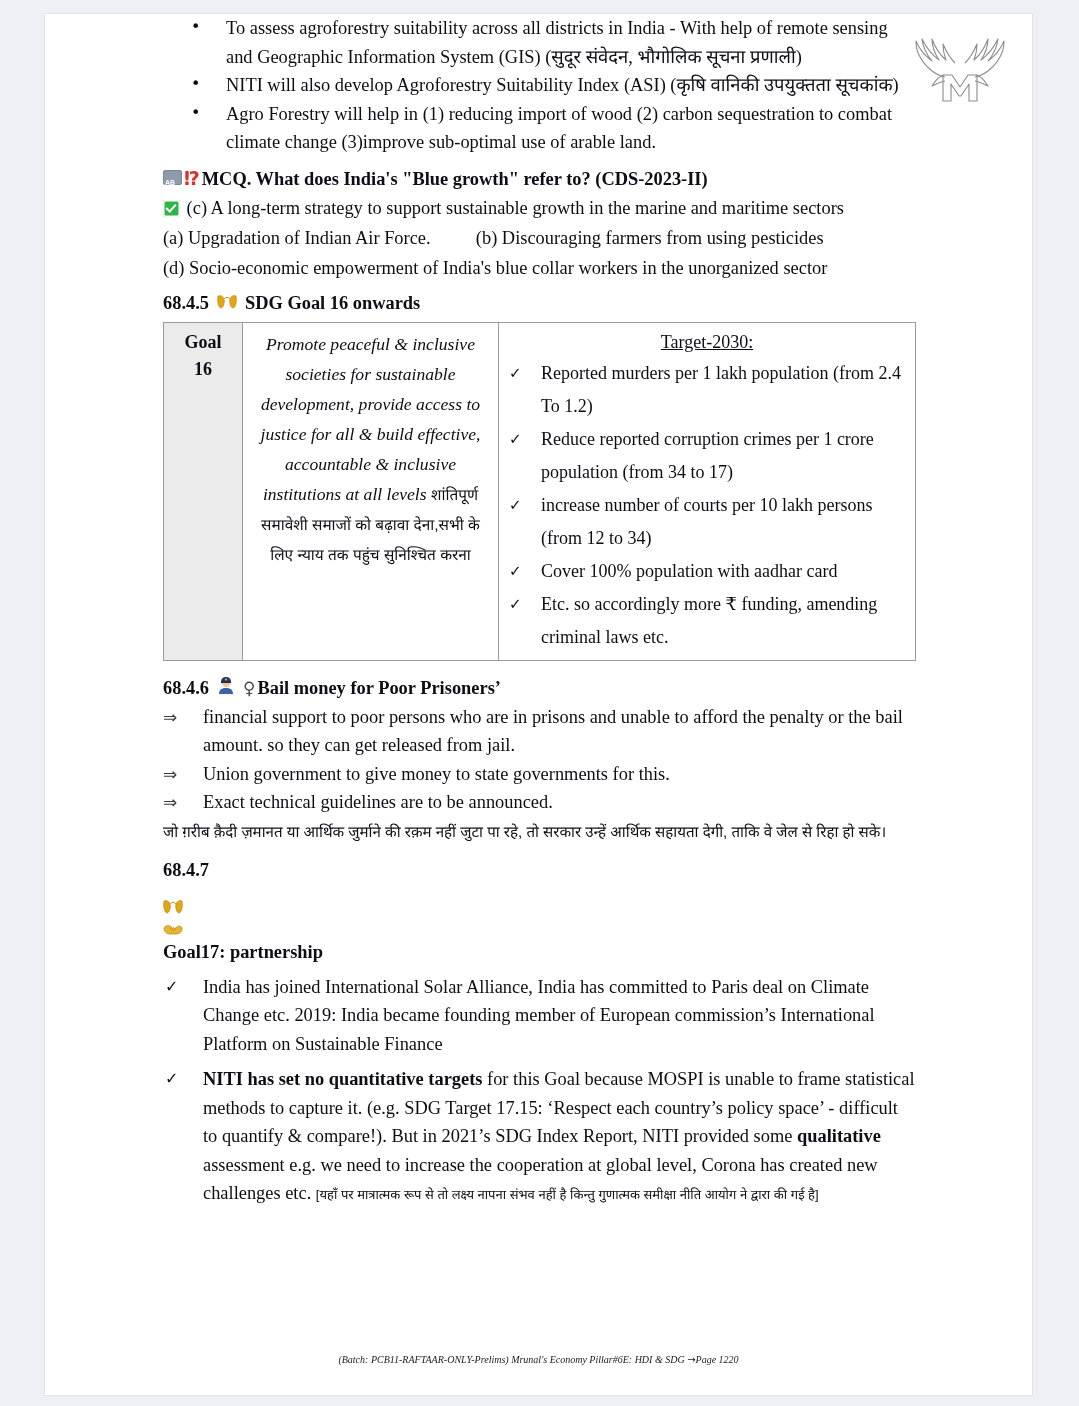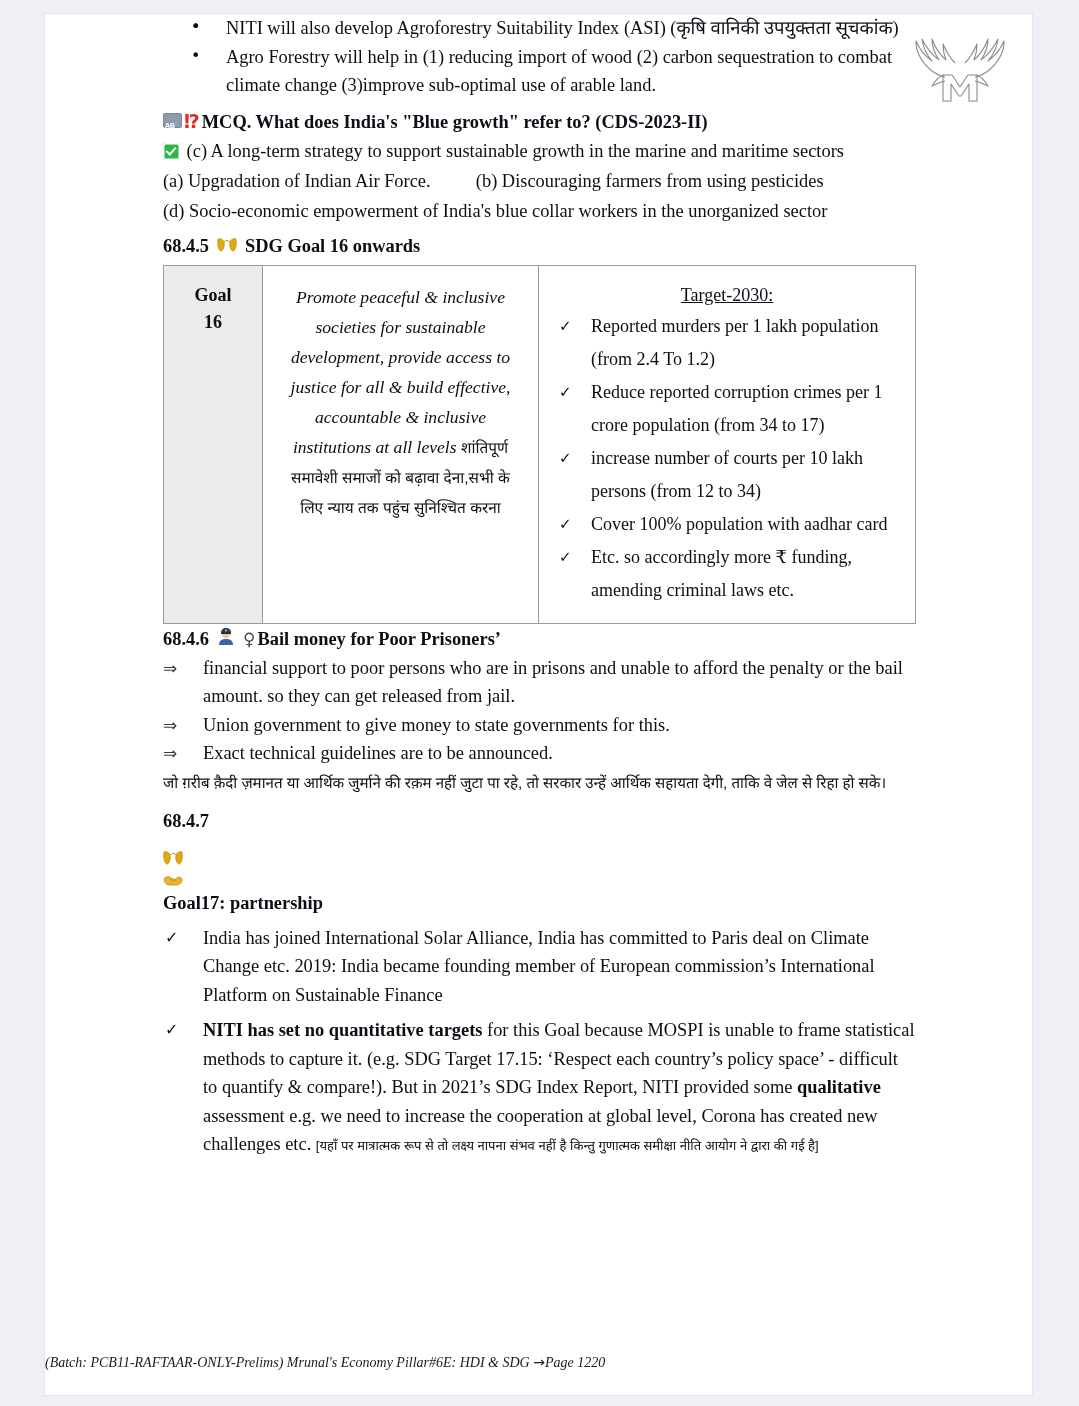--- a/index.html
+++ b/index.html
@@ -190,21 +190,21 @@
   
   table.goal-table {
     border-collapse: collapse;
     width: 753px;
     margin-top: 4px;
     table-layout: fixed;
   }
   table.goal-table td {
     border: 1px solid #999ba0;
     vertical-align: top;
-    padding: 16px;
+    padding: 6px;
   }
   td.col-goal {
     width: 66px;
     background: #ebebeb;
     text-align: center;
     font-weight: bold;
     font-size: 18px;
     line-height: 27px;
     padding: 9px 0 0 0;
     color: #0d0d16;
@@ -319,22 +319,23 @@
     line-height: 28.5px;
   }
   ul.tick-list b { font-weight: bold; }
 
   
   .footer {
     position: absolute;
     left: 0;
     right: 0;
     top: 1340px;
+    text-align: center;
     font-style: italic;
-    font-size: 14px;
+    font-size: 10px;
     color: #1a1a22;
   }
   .footer .arrow-r {
     font-family: "DejaVu Sans", sans-serif;
     font-style: normal;
   }
 </style>
 </head>
 <body>
 
@@ -350,20 +351,21 @@
         <path d="M72 46 C76 48 80 52 83 57 C79 55 75 53 70 52"></path>
       </g>
     </svg>
   </div>
 
   <div class="content">
 
     <ul class="dot-list">
       <li>
         <span class="bullet emoji">•</span>
+        <span>To assess agroforestry suitability across all districts in India - With help of remote sensing and Geographic Information System (GIS) (सुदूर संवेदन, भौगोलिक सूचना प्रणाली)</span>
       </li>
       <li>
         <span class="bullet emoji">•</span>
         <span>NITI will also develop Agroforestry Suitability Index (ASI) (कृषि वानिकी उपयुक्तता सूचकांक)</span>
       </li>
       <li>
         <span class="bullet emoji">•</span>
         <span>Agro Forestry will help in (1) reducing import of wood (2) carbon sequestration to combat climate change (3)improve sub-optimal use of arable land.</span>
       </li>
     </ul>
@@ -434,21 +436,21 @@
             <li>
               <span class="tick">✓</span>
               <span>Etc. so accordingly more ₹ funding, amending criminal laws etc.</span>
             </li>
           </ul>
         </td>
       </tr>
     </tbody>
       </table>
 
-    <div class="sec-head" style="margin-top:0;">
+    <div class="sec-head" style="margin-top:12px;">
       <span class="sec-num">68.4.6</span>
       <span class="police">
         <svg viewBox="0 0 18 18" width="18" height="18" aria-hidden="true">
           <path d="M2 18 C2 13.5 5 12 9 12 C13 12 16 13.5 16 18 Z" fill="#3b63a8"></path>
           <circle cx="9" cy="7" r="4.2" fill="#f2c79a"></circle>
           <path d="M4 6 C4 2.5 6 1 9 1 C12 1 14 2.5 14 6 Z" fill="#253a6b"></path>
           <rect x="4" y="5.4" width="10" height="1.6" fill="#1a2a50"></rect>
           <circle cx="9" cy="3.4" r="1" fill="#e8c437"></circle>
         </svg>
       </span>

